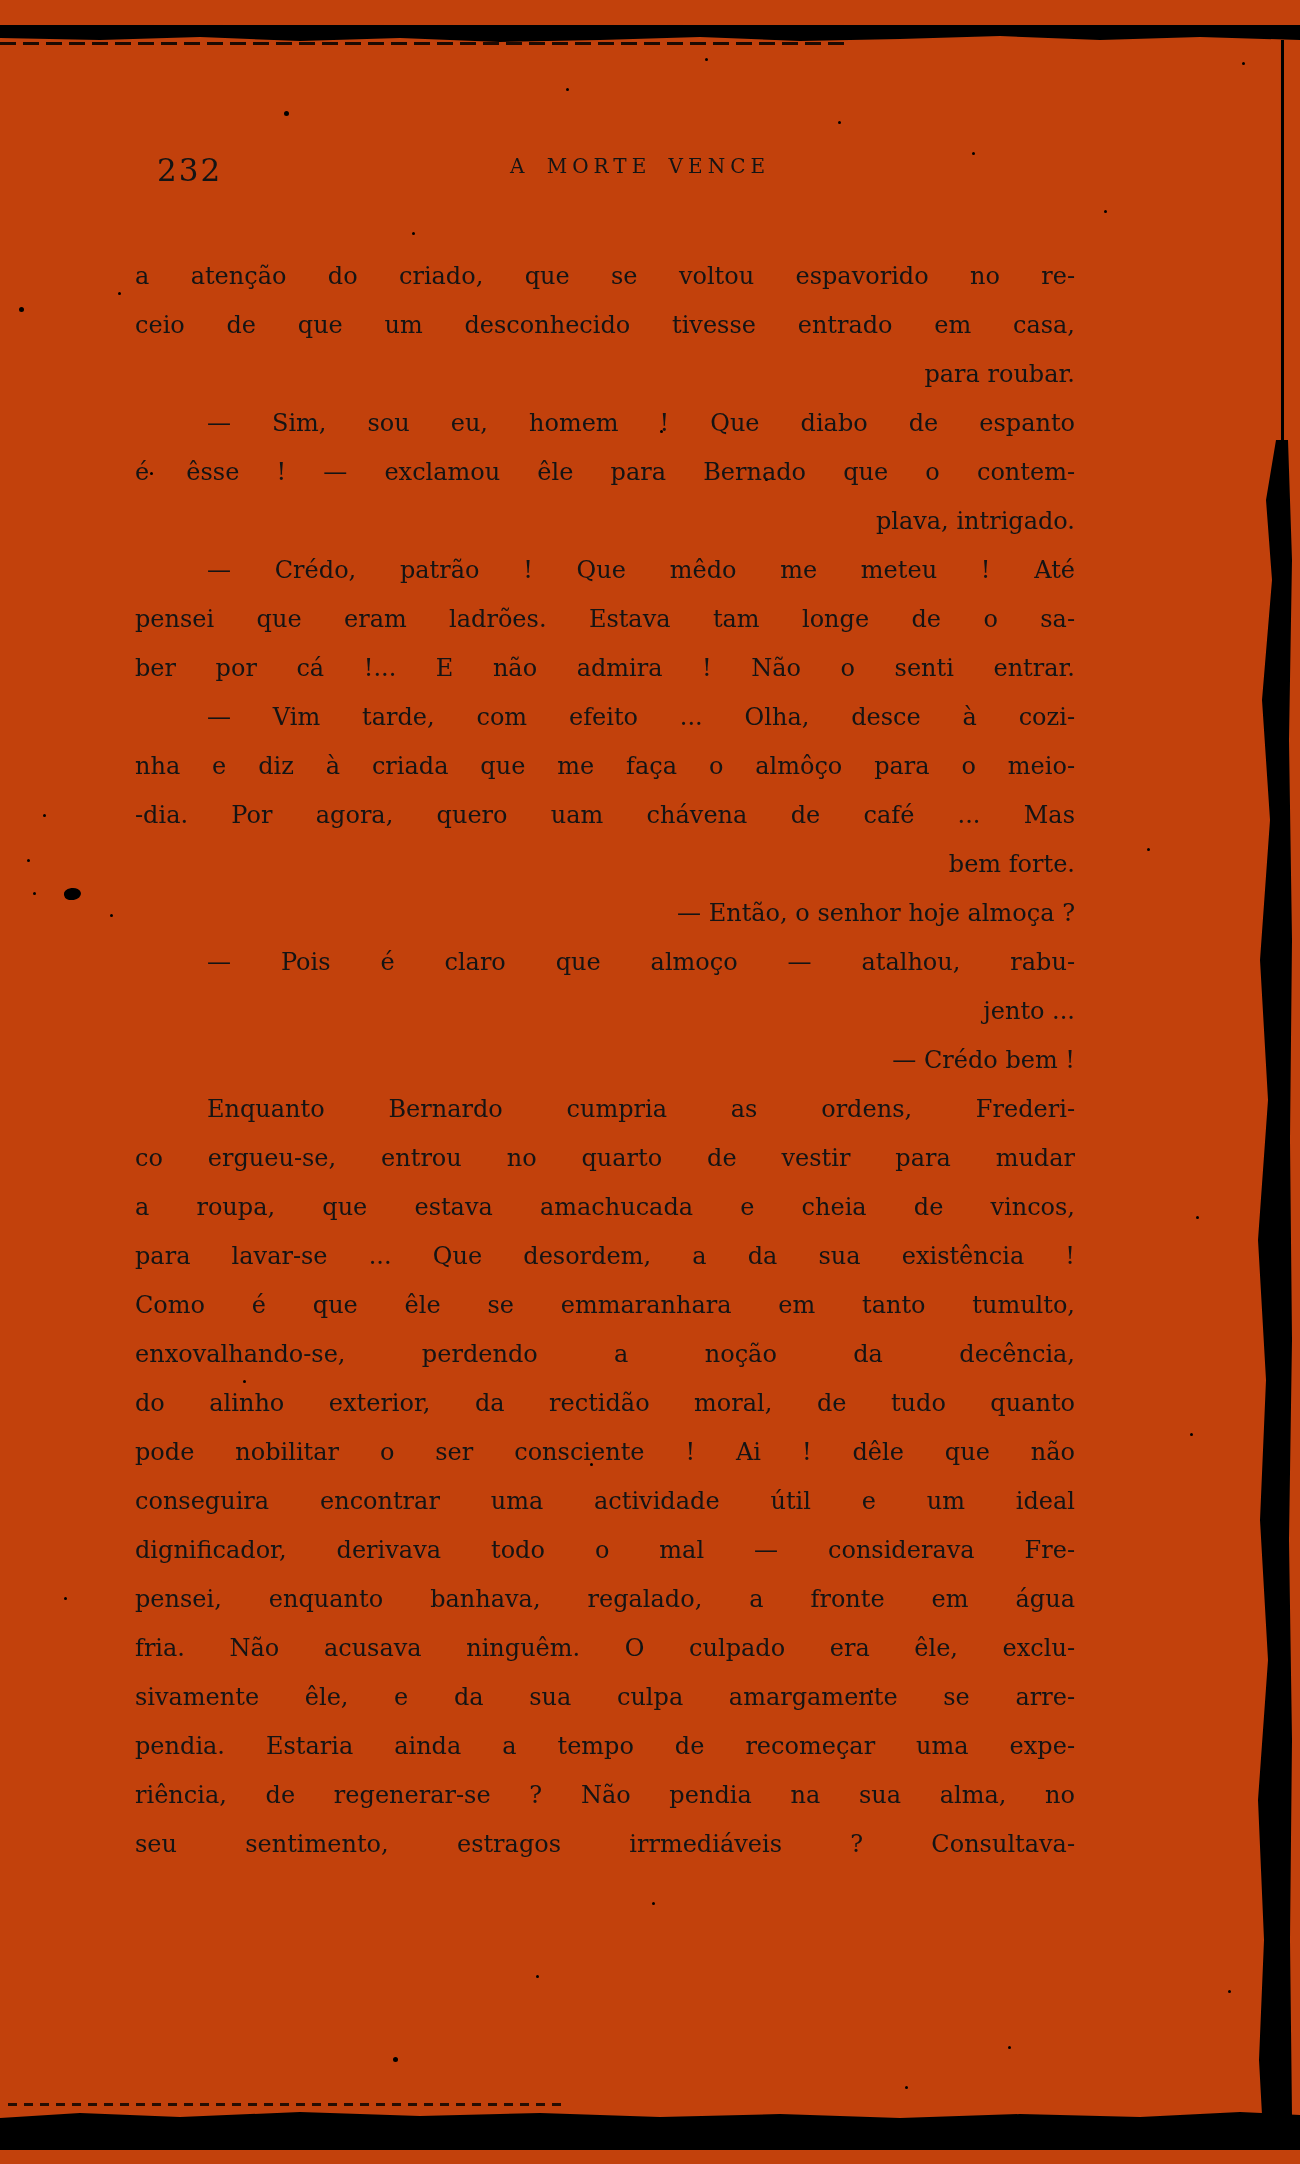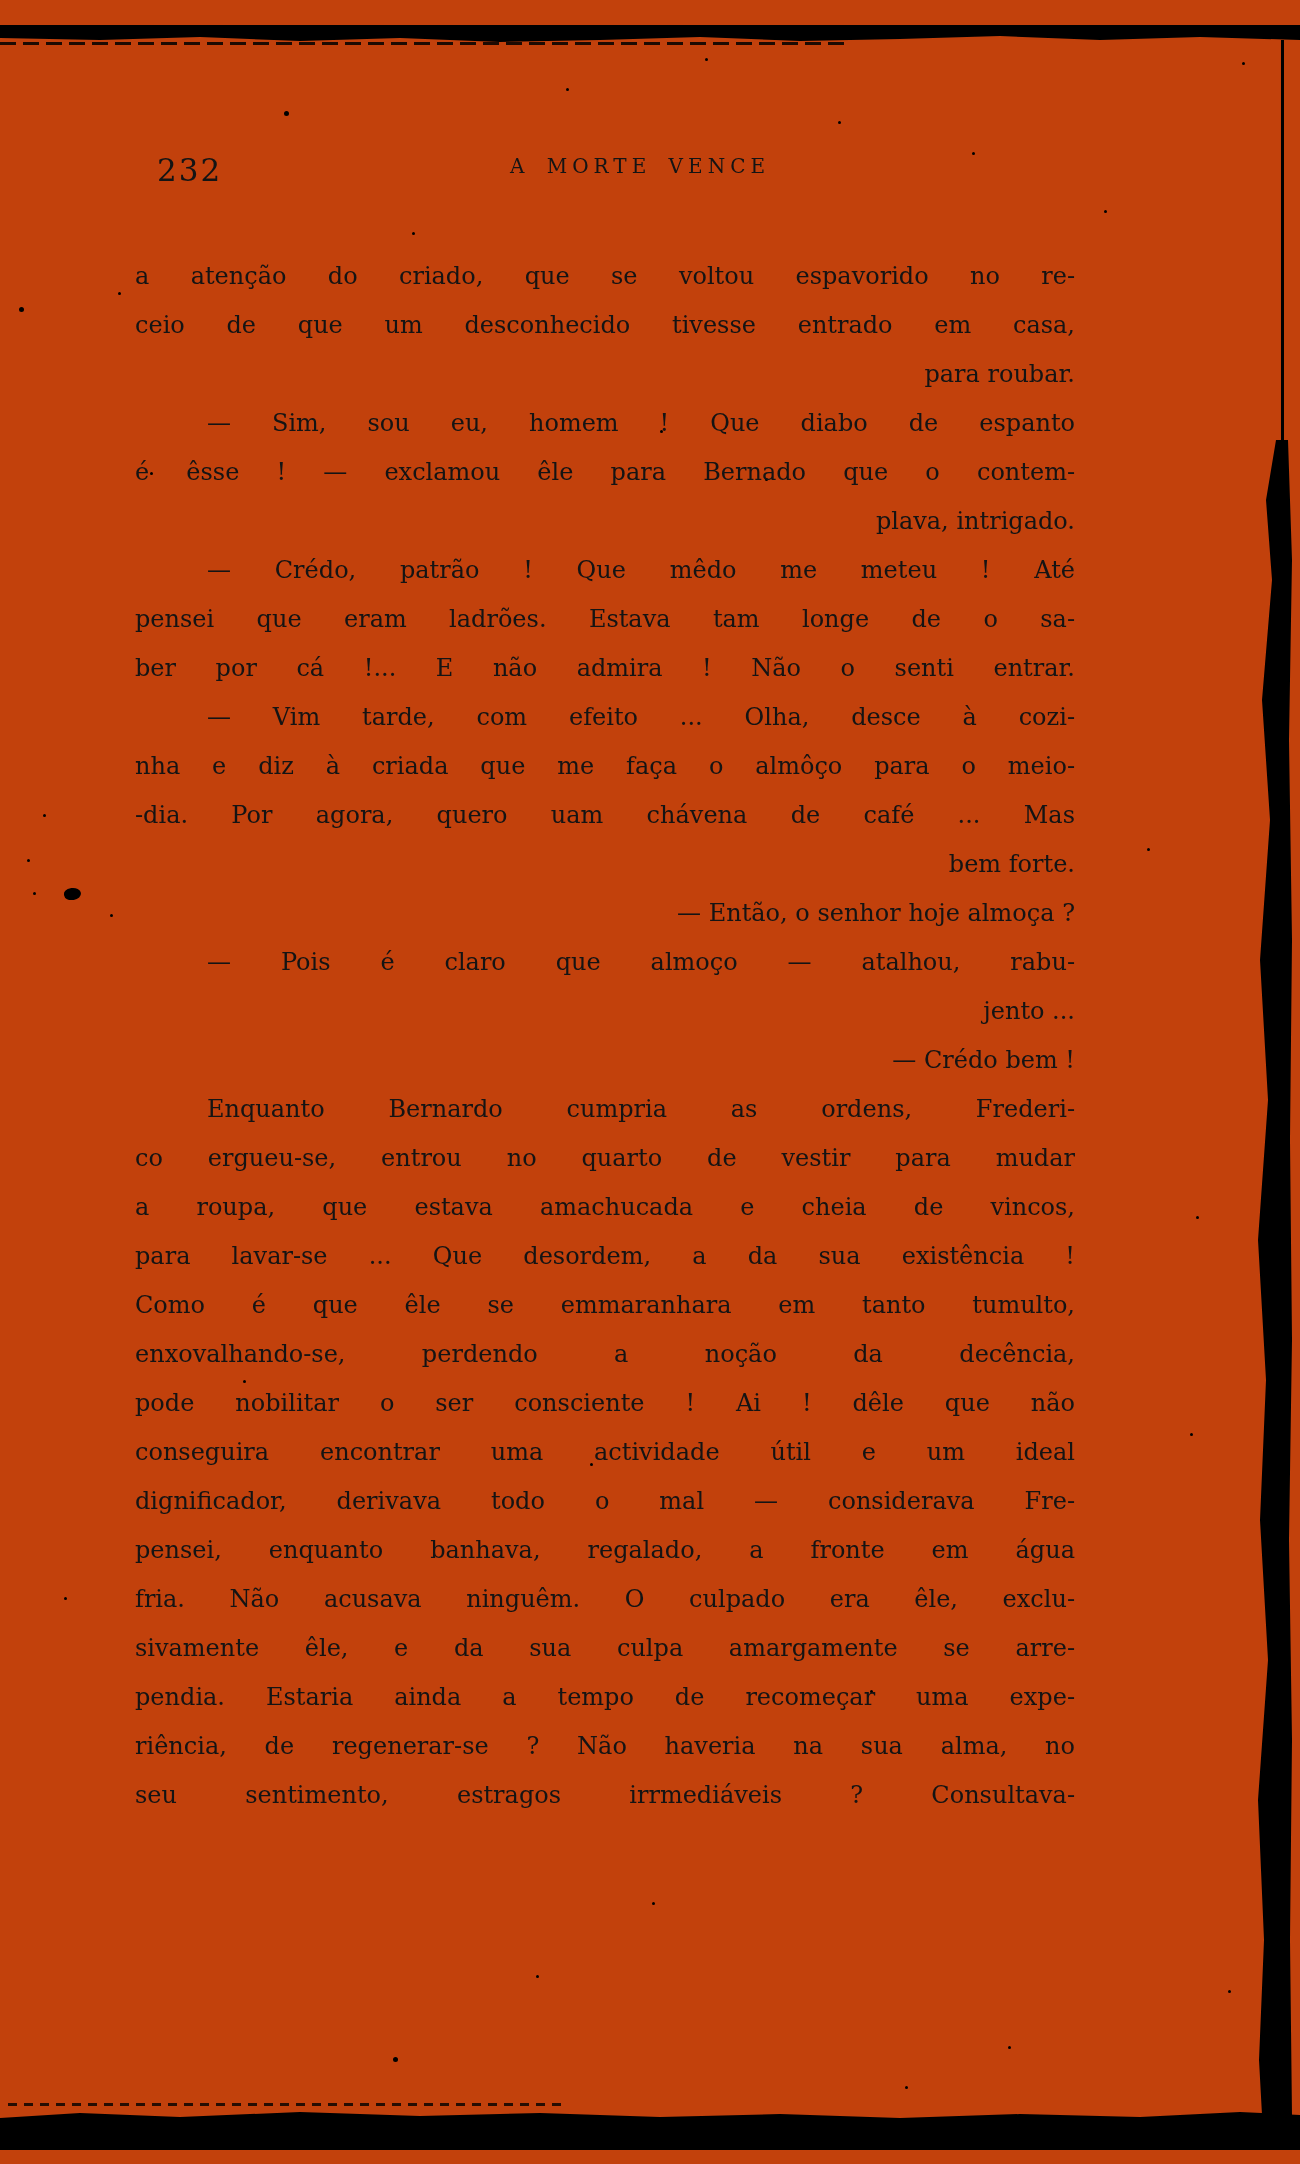--- a/index.html
+++ b/index.html
@@ -115,24 +115,25 @@
       <div class="line indent">— Então, o senhor hoje almoça ?</div>
       <div class="line justify indent">— Pois é claro que almoço — atalhou, rabu-</div>
       <div class="line">jento ...</div>
       <div class="line indent">— Crédo bem !</div>
       <div class="line justify indent">Enquanto Bernardo cumpria as ordens, Frederi-</div>
       <div class="line justify">co ergueu-se, entrou no quarto de vestir para mudar</div>
       <div class="line justify">a roupa, que estava amachucada e cheia de vincos,</div>
       <div class="line justify">para lavar-se ... Que desordem, a da sua existência !</div>
       <div class="line justify">Como é que êle se emmaranhara em tanto tumulto,</div>
       <div class="line justify">enxovalhando-se, perdendo a noção da decência,</div>
+      <div class="line justify">do alinho exterior, da rectidão moral, de tudo quanto</div>
       <div class="line justify">pode nobilitar o ser consciente ! Ai ! dêle que não</div>
       <div class="line justify">conseguira encontrar uma actividade útil e um ideal</div>
       <div class="line justify">dignificador, derivava todo o mal — considerava Fre-</div>
       <div class="line justify">pensei, enquanto banhava, regalado, a fronte em água</div>
       <div class="line justify">fria. Não acusava ninguêm. O culpado era êle, exclu-</div>
       <div class="line justify">sivamente êle, e da sua culpa amargamente se arre-</div>
       <div class="line justify">pendia. Estaria ainda a tempo de recomeçar uma expe-</div>
-      <div class="line justify">riência, de regenerar-se ? Não haveria na sua alma, no</div>
+      <div class="line justify">riência, de regenerar-se ? Não pendia na sua alma, no</div>
       <div class="line justify">seu sentimento, estragos irrmediáveis ? Consultava-</div>
     </div>
 
 </div>
 
 </body></html>

